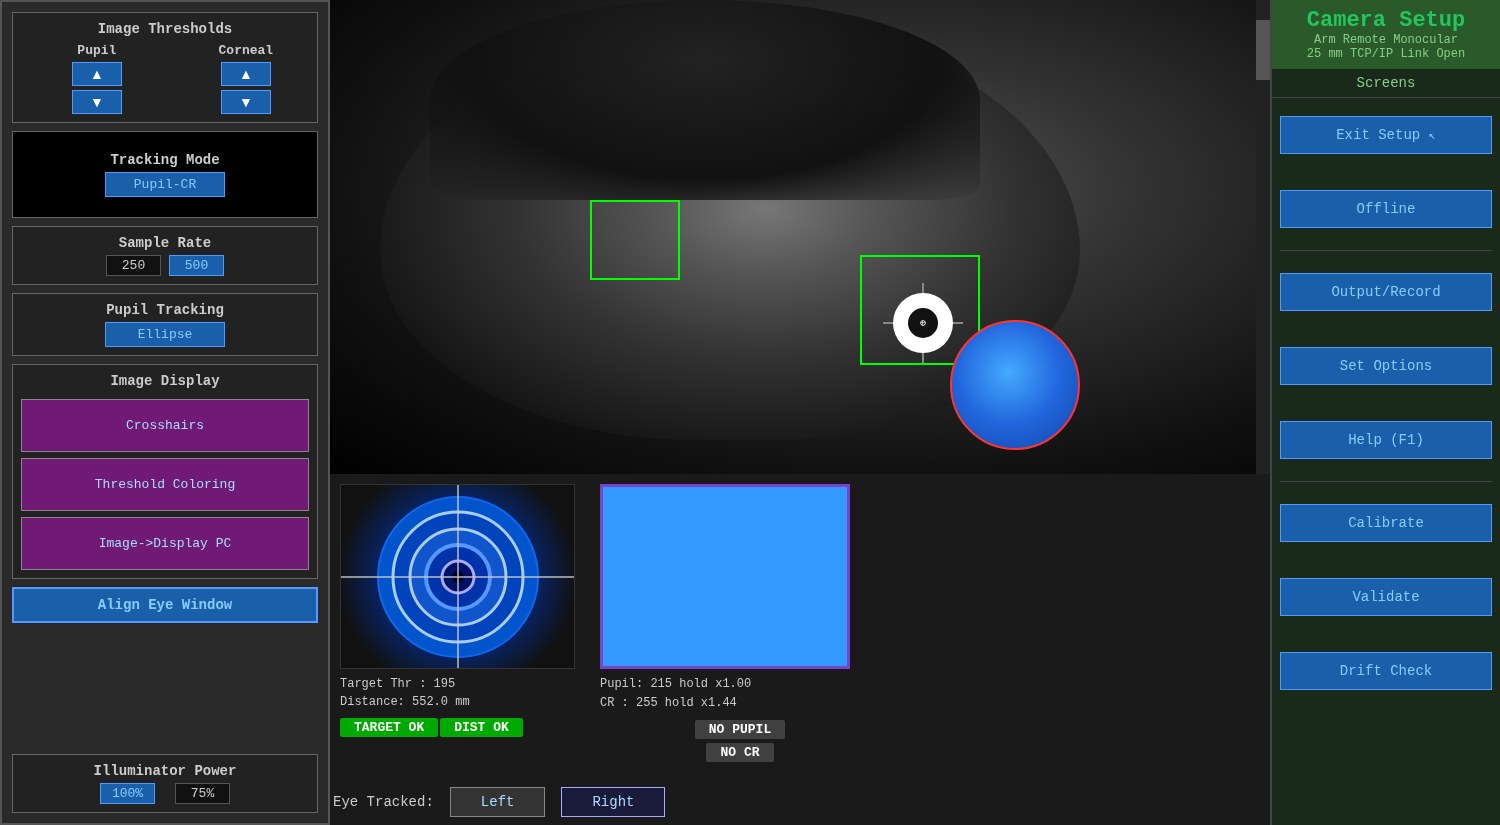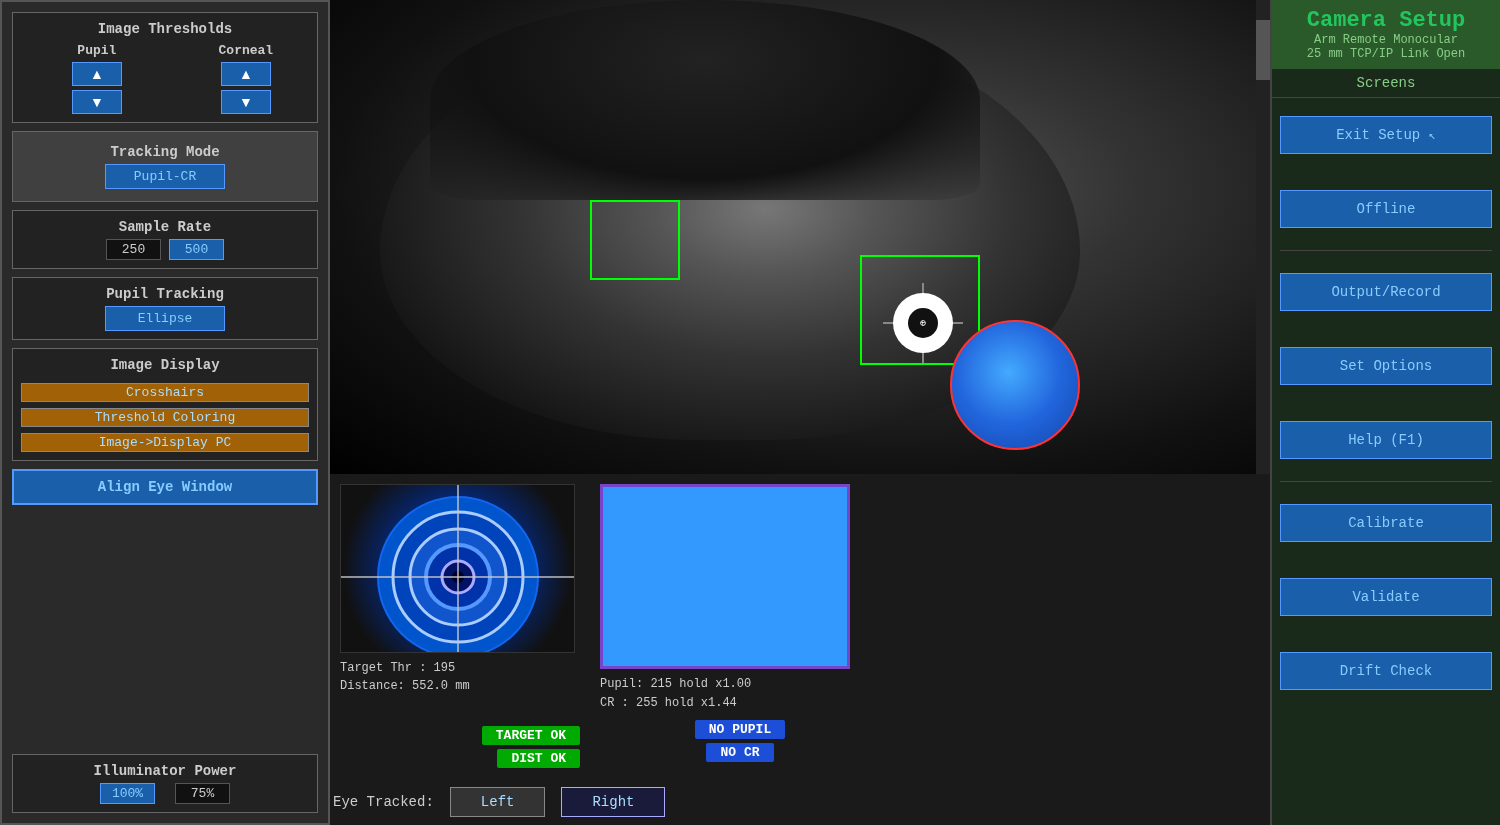--- a/index.html
+++ b/index.html
@@ -72,22 +72,22 @@
       height: 24px;
       cursor: pointer;
       display: flex;
       align-items: center;
       justify-content: center;
       font-size: 14px;
     }
 
     .tracking-mode-box {
       border: 1px solid #666;
-      padding: 12px;
-      background: #404040;
+      padding: 20px;
+      background: #000000;
       text-align: center;
     }
 
     .blue-display-btn {
       background: #1a5faa;
       border: 1px solid #5599ff;
       color: #88ccff;
       padding: 4px 16px;
       font-family: 'Courier New', monospace;
       font-size: 13px;
@@ -137,24 +137,24 @@
       border: 1px solid #666;
       padding: 8px;
       background: #222;
       text-align: center;
       display: flex;
       flex-direction: column;
       gap: 6px;
     }
 
     .img-disp-btn {
-      background: #a16207;
+      background: #701a75;
       border: 1px solid #888;
       color: #aaddff;
-      padding: 1px;
+      padding: 18px;
       font-family: 'Courier New', monospace;
       font-size: 13px;
       cursor: pointer;
       width: 100%;
     }
 
     .align-eye-btn {
       background: #1a5faa;
       border: 2px solid #5599ff;
       color: #88ccff;
@@ -361,28 +361,27 @@
       display: inline-block;
       padding: 2px 14px;
       font-size: 13px;
       font-weight: bold;
       font-family: 'Courier New', monospace;
       border-radius: 2px;
       margin: 1px 0;
     }
 
     .badge-green { background: #00aa00; color: #fff; }
-    .badge-red { background: #1d4ed8; color: #fff; }
+    .badge-red { background: #404040; color: #fff; }
 
     .status-badges {
       display: flex;
-      flex-direction: column;
+      flex-direction: row;
       align-items: flex-end;
       gap: 2px;
-      margin-top: 24px;
     }
 
     
     .right-eye-panel {
       flex: 1;
       max-width: 280px;
       display: flex;
       flex-direction: column;
       gap: 6px;
     }

